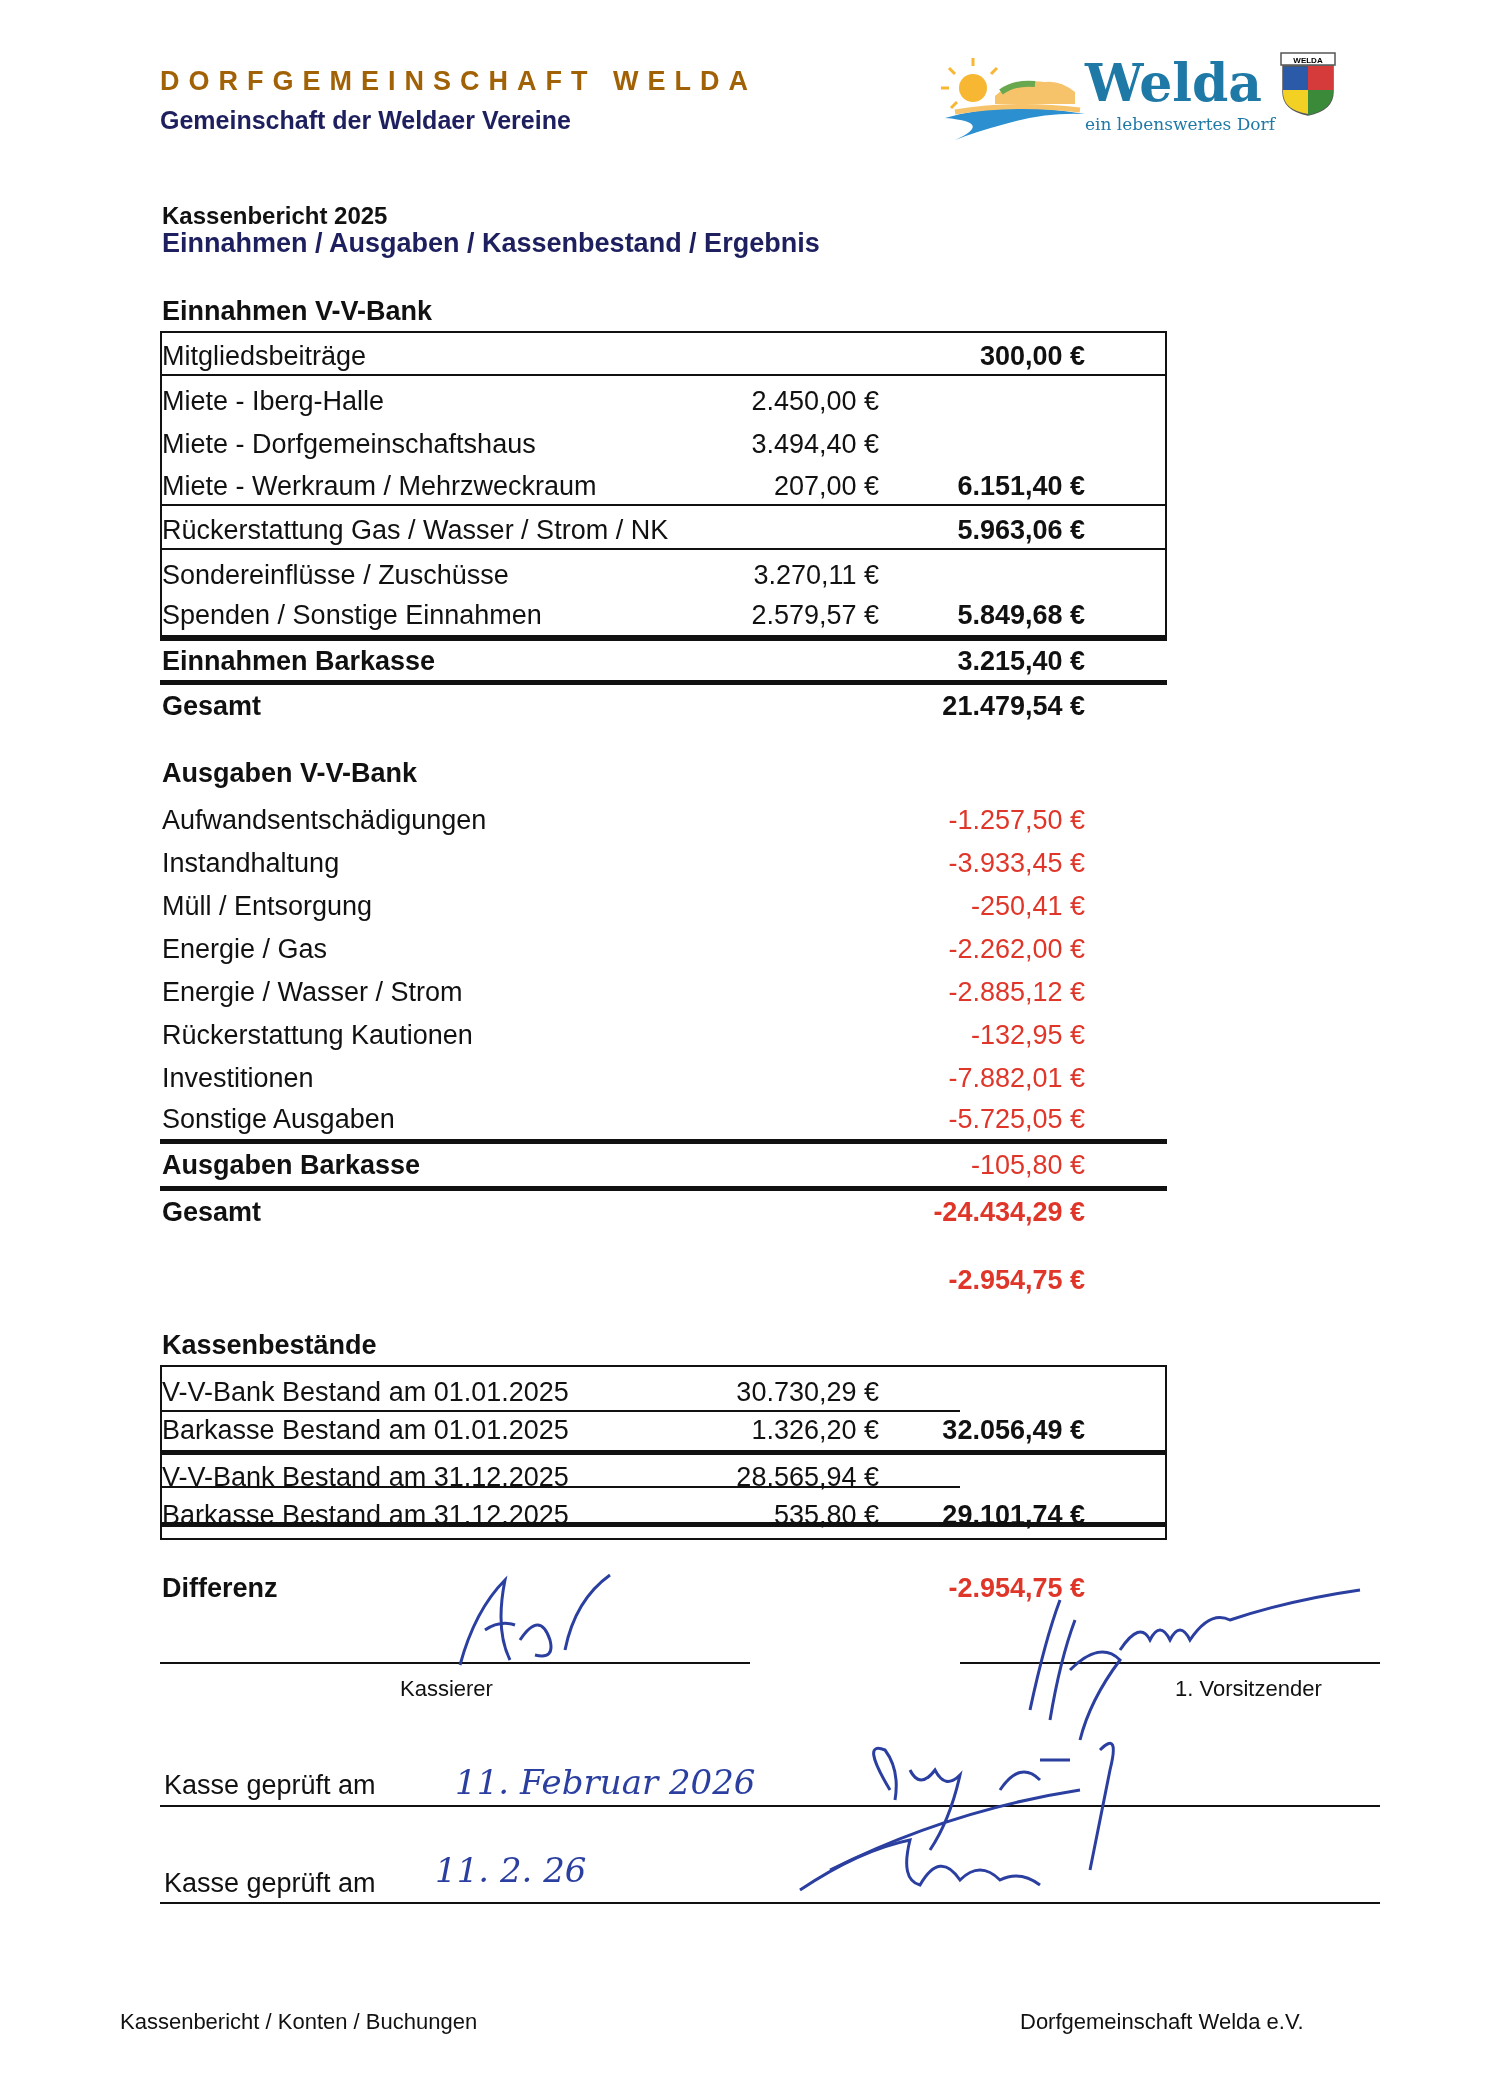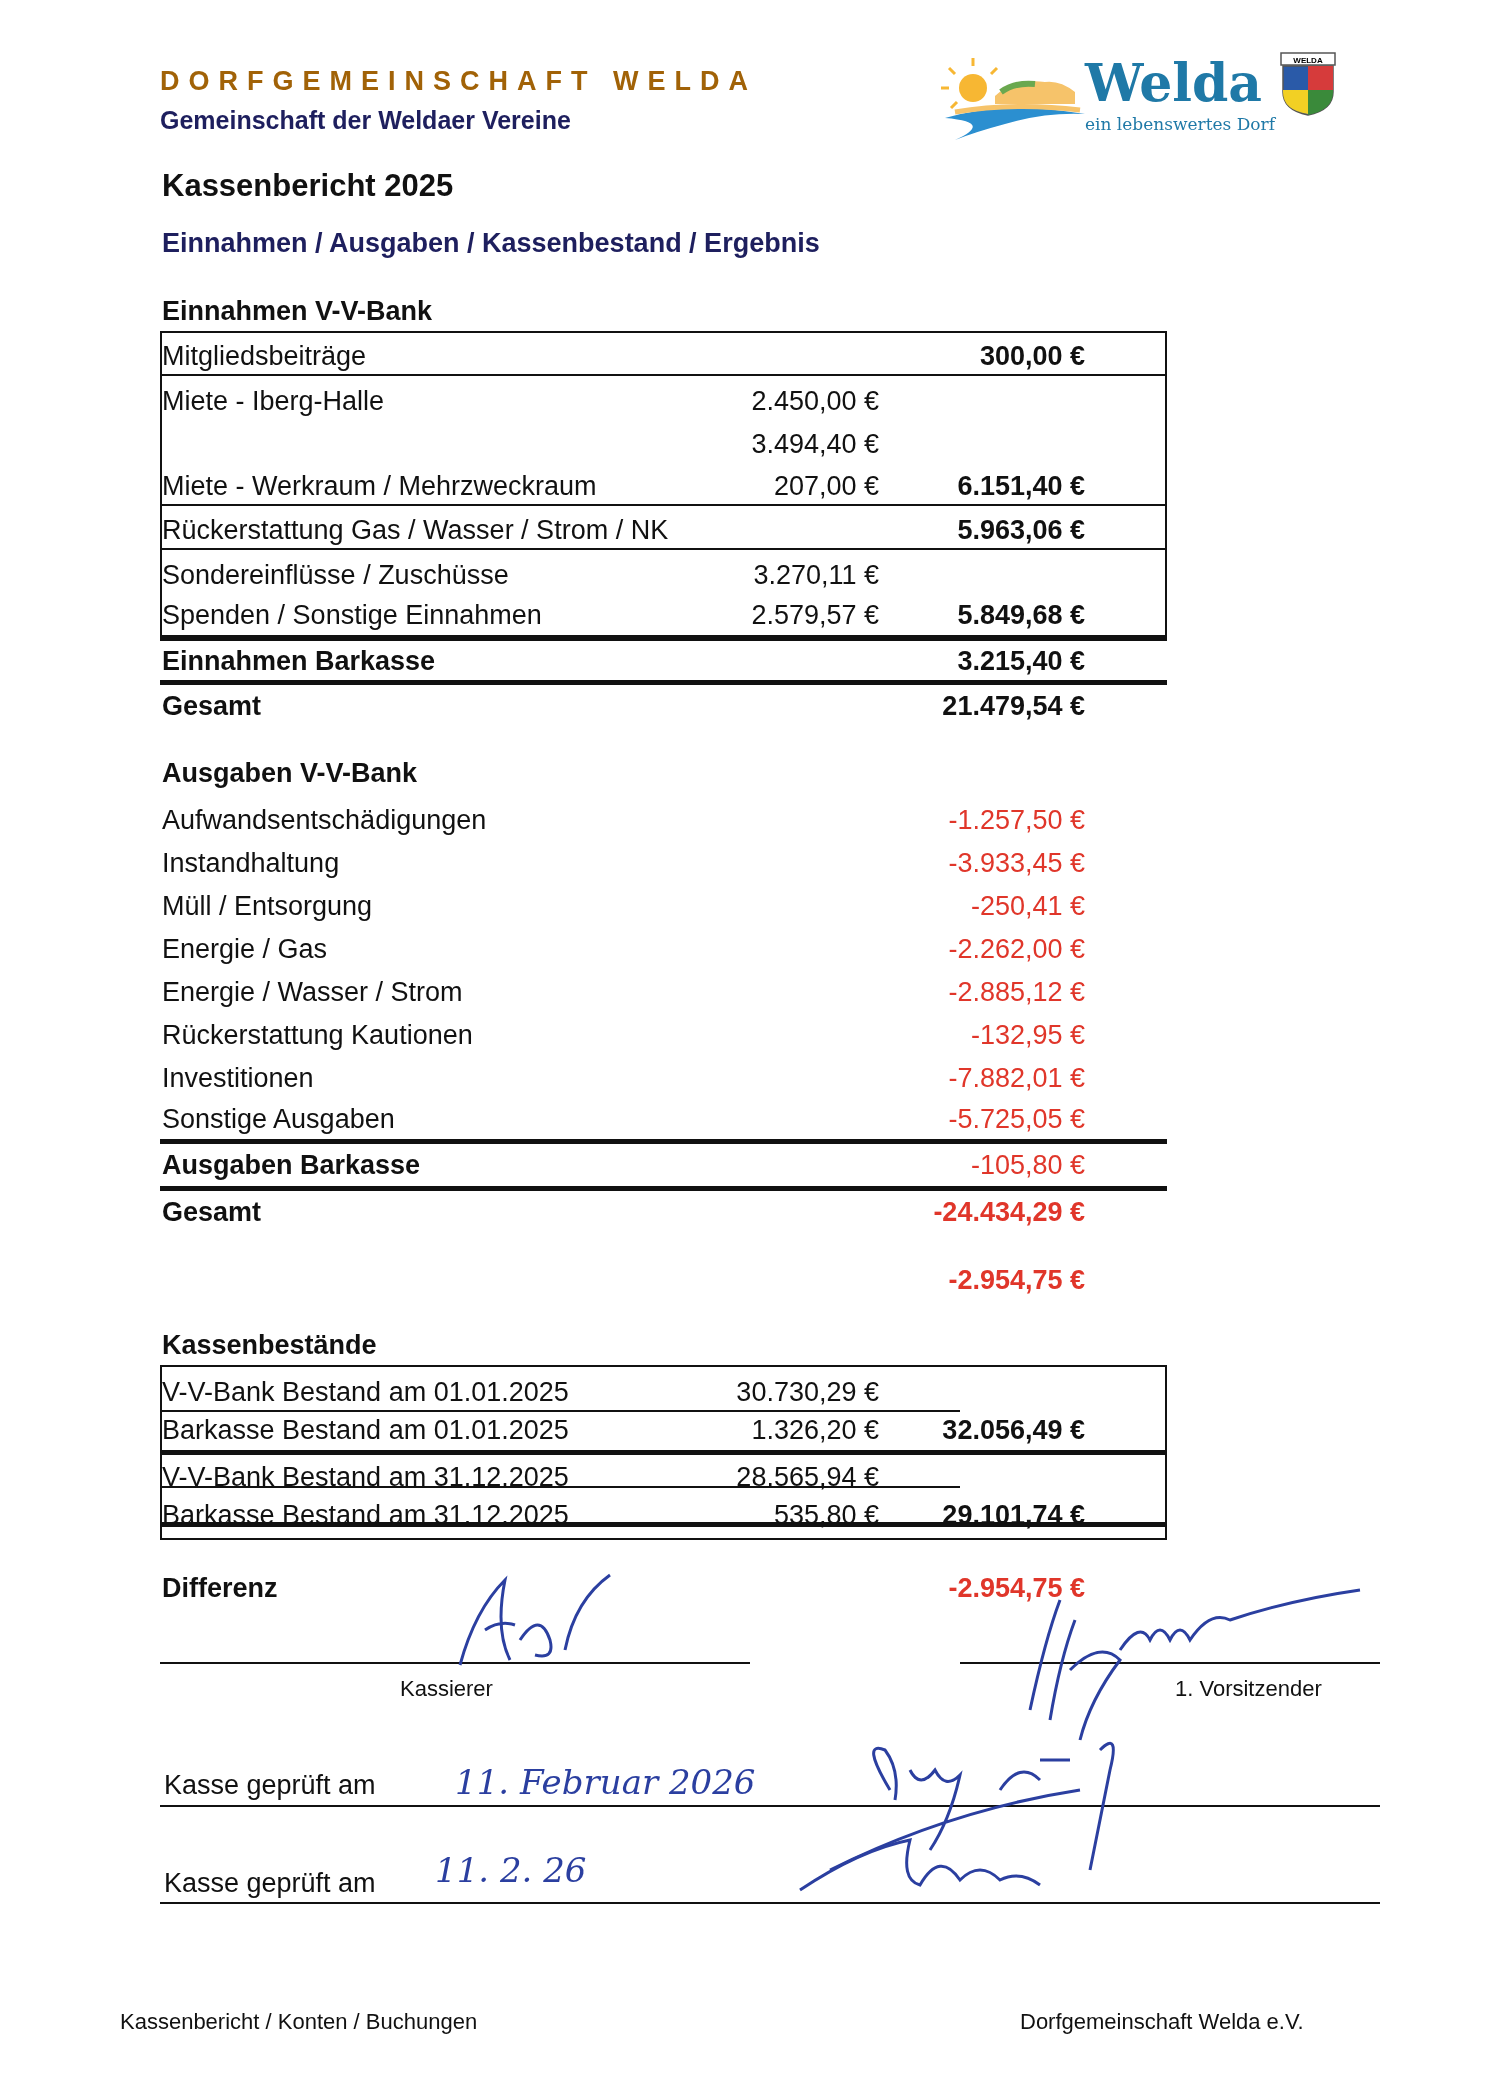--- a/index.html
+++ b/index.html
@@ -4,21 +4,21 @@
   <style>
     html, body { margin: 0; padding: 0; background: #ffffff; }
     body { width: 1500px; height: 2076px; position: relative; overflow: hidden;
            font-family: "Liberation Sans", sans-serif; color: #111; }
     .abs { position: absolute; }
     .org-name { left: 160px; top: 66px; font-size: 27px; font-weight: bold; letter-spacing: 9px; color: #a16207; }
     .org-sub { left: 160px; top: 106px; font-size: 25px; font-weight: bold; color: #1e1f5e; }
     .logo { left: 935px; top: 52px; width: 400px; height: 90px; text-align: center; }
     .logo-word { position: absolute; left: 150px; top: 0px; font-family: "DejaVu Serif", serif; font-size: 52px; font-weight: bold; color: #1f79a7; }
     .logo-tag { position: absolute; left: 150px; top: 62px; font-family: "DejaVu Serif", serif; font-size: 17px; color: #1f79a7; }
-    .title { left: 162px; top: 168px; font-size: 31px; font-weight: bold; }
+    .title { left: 162px; top: 202px; font-size: 24px; font-weight: bold; }
     .subtitle { left: 162px; top: 228px; font-size: 27px; font-weight: bold; color: #1e1f5e; }
     .section-h { font-size: 27px; font-weight: bold; left: 162px; }
     .row { position: absolute; left: 160px; width: 931px; height: 40px; font-size: 27px; line-height: 40px; }
     .row .lbl { position: absolute; left: 2px; }
     .row .mid { position: absolute; right: 212px; text-align: right; }
     .row .tot { position: absolute; right: 6px; text-align: right; }
     .bold { font-weight: bold; }
     .red { color: #e0362a; }
     .box { position: absolute; border: 2.5px solid #111; box-sizing: border-box; }
     .hline { position: absolute; height: 0; border-top: 2.5px solid #111; }
@@ -79,20 +79,21 @@
   <span class="lbl">Mitgliedsbeiträge</span>
   <span class="mid"></span>
   <span class="tot bold">300,00 €</span>
 </div>
 <div class="row" style="top:381px">
   <span class="lbl">Miete - Iberg-Halle</span>
   <span class="mid">2.450,00 €</span>
   <span class="tot bold"></span>
 </div>
 <div class="row" style="top:424px">
+  <span class="lbl">Miete - Dorfgemeinschaftshaus</span>
   <span class="mid">3.494,40 €</span>
   <span class="tot bold"></span>
 </div>
 <div class="row" style="top:466px">
   <span class="lbl">Miete - Werkraum / Mehrzweckraum</span>
   <span class="mid">207,00 €</span>
   <span class="tot bold">6.151,40 €</span>
 </div>
 <div class="row" style="top:510px">
   <span class="lbl">Rückerstattung Gas / Wasser / Strom / NK</span>

